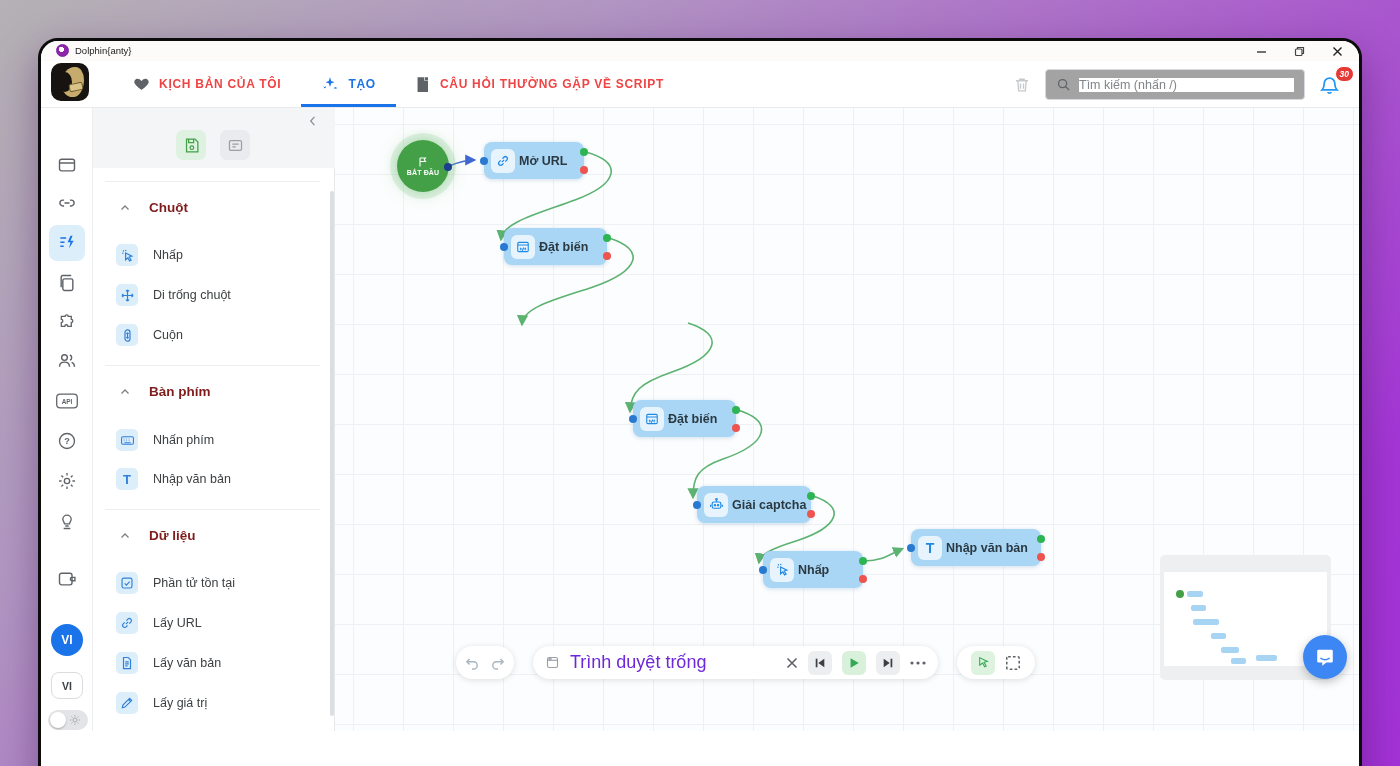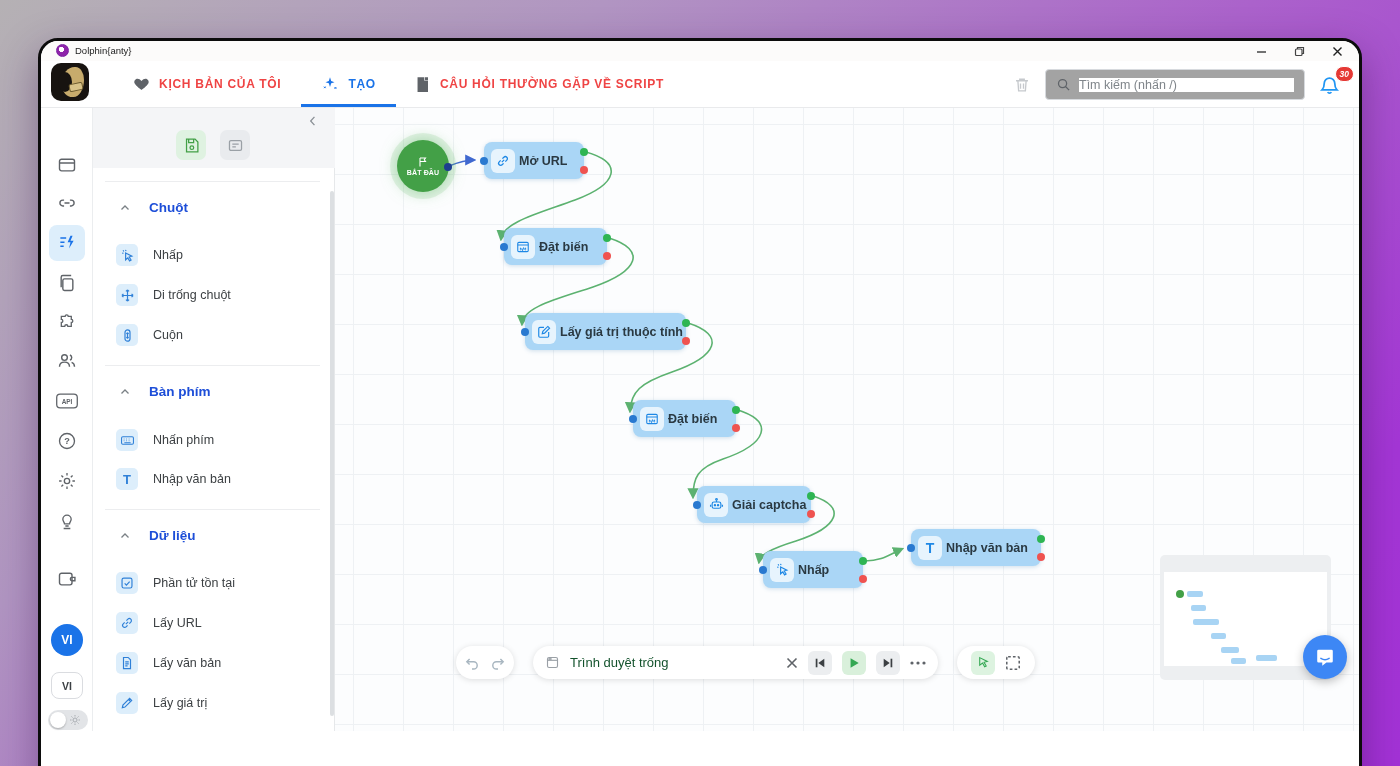--- a/index.html
+++ b/index.html
@@ -65,21 +65,21 @@
     border-right:1px solid #e6e8ea; }
   .panel-head { position:absolute; left:0; top:0; width:242px; height:60px; background:#f4f5f7; }
   .ph-btn { position:absolute; top:22px; width:30px; height:30px; border-radius:7px;
     display:flex; align-items:center; justify-content:center; }
   .ph-save { left:83px; background:#dff2e1; color:#43a047; }
   .ph-note { left:127px; background:#e9ebee; color:#9aa0a6; }
   .collapse { position:absolute; right:14px; top:6px; color:#8a9096; }
   .pdivider { position:absolute; left:12px; right:14px; height:1px; background:#ecedef; }
   .sec-head { position:absolute; left:26px; display:flex; align-items:center; gap:18px;
     color:#7a8085; cursor:pointer; }
-  .sec-head b { font-size:13.5px; font-weight:700; color:#1d4ed8; }
+  .sec-head b { font-size:13.5px; font-weight:700; color:#7f1d1d; }
   .p-item { position:absolute; left:23px; height:22px; display:flex; align-items:center; gap:15px; cursor:pointer; }
   .pibox { width:22px; height:22px; border-radius:5px; background:#ddeefb; color:#2f80d8;
     display:flex; align-items:center; justify-content:center; font-weight:700; }
   .p-item span.lbl { font-size:12.5px; color:#3c4043; }
   .scrollbar { position:absolute; left:237px; top:83px; width:4px; height:525px; background:#dcdfe2; border-radius:2px; }
 
   
   .canvas { position:absolute; left:294px; top:67px; width:1030px; height:623px; background:#fcfdfe;
     background-image:linear-gradient(#eef1f4 1px,transparent 1px),linear-gradient(90deg,#eef1f4 1px,transparent 1px);
     background-size:50px 50px; background-position:18px 16px; }
@@ -98,21 +98,21 @@
   .nport.in { left:-4px; top:15px; background:#2979d0; }
   .nport.og { right:-4px; top:6px; background:#2eb553; }
   .nport.or { right:-4px; bottom:5px; background:#ef5350; }
   .tglyph { font-size:14px; }
 
   
   .pill { position:absolute; background:#fff; border-radius:17px; box-shadow:0 1px 6px rgba(0,0,0,.13);
     display:flex; align-items:center; }
   .pill1 { left:121px; top:538px; width:58px; height:33px; justify-content:center; gap:10px; color:#a8b6c0; }
   .pill2 { left:198px; top:538px; width:405px; height:33px; padding:0 12px; gap:10px; }
-  .pill2 .blabel { flex:1; font-size:13px; color:#14532d; }
+  .pill2 .blabel { flex:1; font-size:18px; color:#6d28d9; }
   .sqbtn { width:24px; height:24px; border-radius:6px; background:#eceef0; color:#3c4043;
     display:flex; align-items:center; justify-content:center; }
   .sqbtn.play { background:#d9f0db; color:#34a853; }
   .pill3 { left:622px; top:538px; width:78px; height:33px; justify-content:center; gap:10px; }
   .sqbtn.cursor { background:#ddf3e0; color:#34a853; }
 
   
   .minimap { position:absolute; left:825px; top:447px; width:171px; height:125px; background:#edeff1;
     border-radius:5px; }
   .mm-view { position:absolute; left:4px; top:17px; width:163px; height:94px; background:#fff; }
@@ -450,32 +450,20 @@
         <svg width="14" height="14" viewBox="0 0 24 24" fill="none" stroke="currentColor" stroke-width="1.9">
             <rect x="3" y="4" width="18" height="16" rx="2"></rect>
             <path d="M3 8.5 h18 M7 13.5 l2 2 -2 2 M17 13.5 l-2 2 2 2 M13.2 13 l-2.4 5.5"></path>
           </svg>
       </span>
       <span class="nlabel">Đặt biến</span>
       <span class="nport og"></span>
       <span class="nport or"></span>
     </div>
 
-    <div class="node" style="left:190px;top:205px;width:161px">
-      <span class="nport in"></span>
-      <span class="nicon">
-        <svg width="14" height="14" viewBox="0 0 24 24" fill="none" stroke="currentColor" stroke-width="2">
-            <path d="M12 4 H5 a2 2 0 0 0-2 2 v13 a2 2 0 0 0 2 2 h13 a2 2 0 0 0 2-2 v-7"></path>
-            <path d="M18.5 2.5 l3 3 L13 14 l-4 1 1-4z"></path>
-          </svg>
-      </span>
-      <span class="nlabel">Lấy giá trị thuộc tính</span>
-      <span class="nport og"></span>
-      <span class="nport or"></span>
-    </div>
 
     <div class="node" style="left:298px;top:292px;width:103px">
       <span class="nport in"></span>
       <span class="nicon">
         <svg width="14" height="14" viewBox="0 0 24 24" fill="none" stroke="currentColor" stroke-width="1.9">
             <rect x="3" y="4" width="18" height="16" rx="2"></rect>
             <path d="M3 8.5 h18 M7 13.5 l2 2 -2 2 M17 13.5 l-2 2 2 2 M13.2 13 l-2.4 5.5"></path>
           </svg>
       </span>
       <span class="nlabel">Đặt biến</span>

